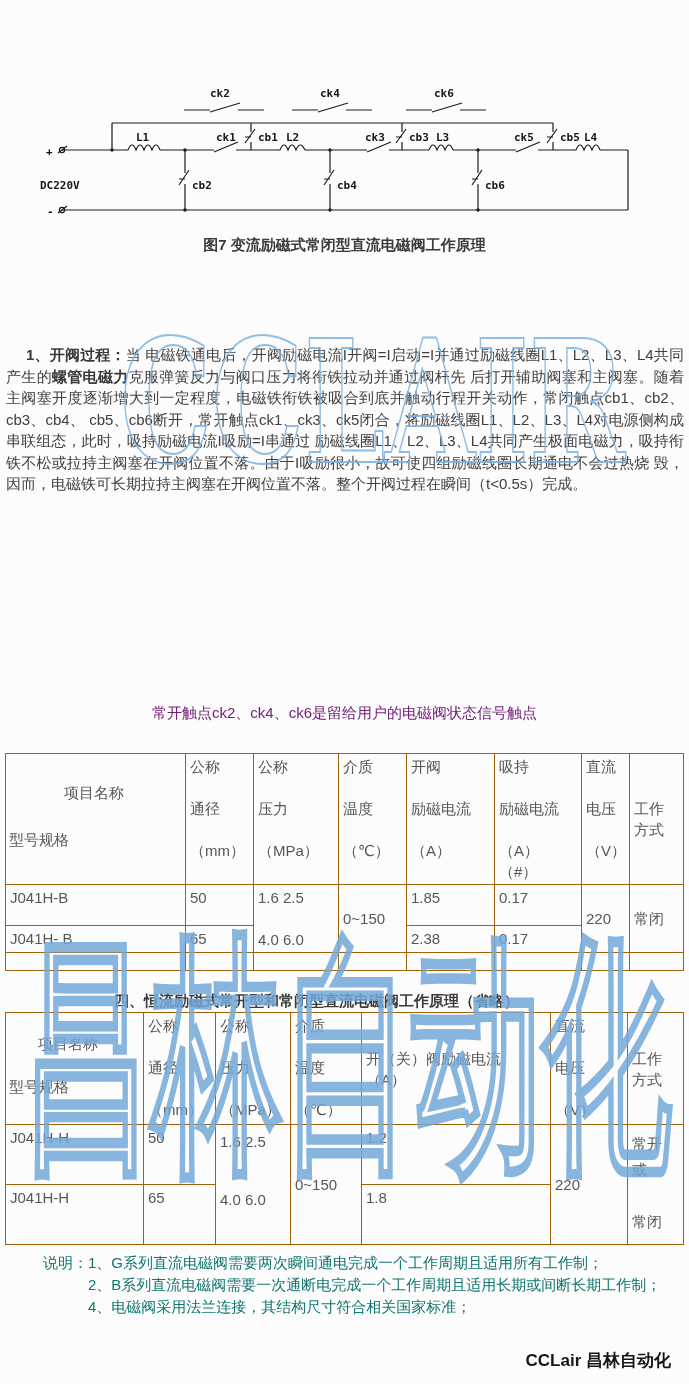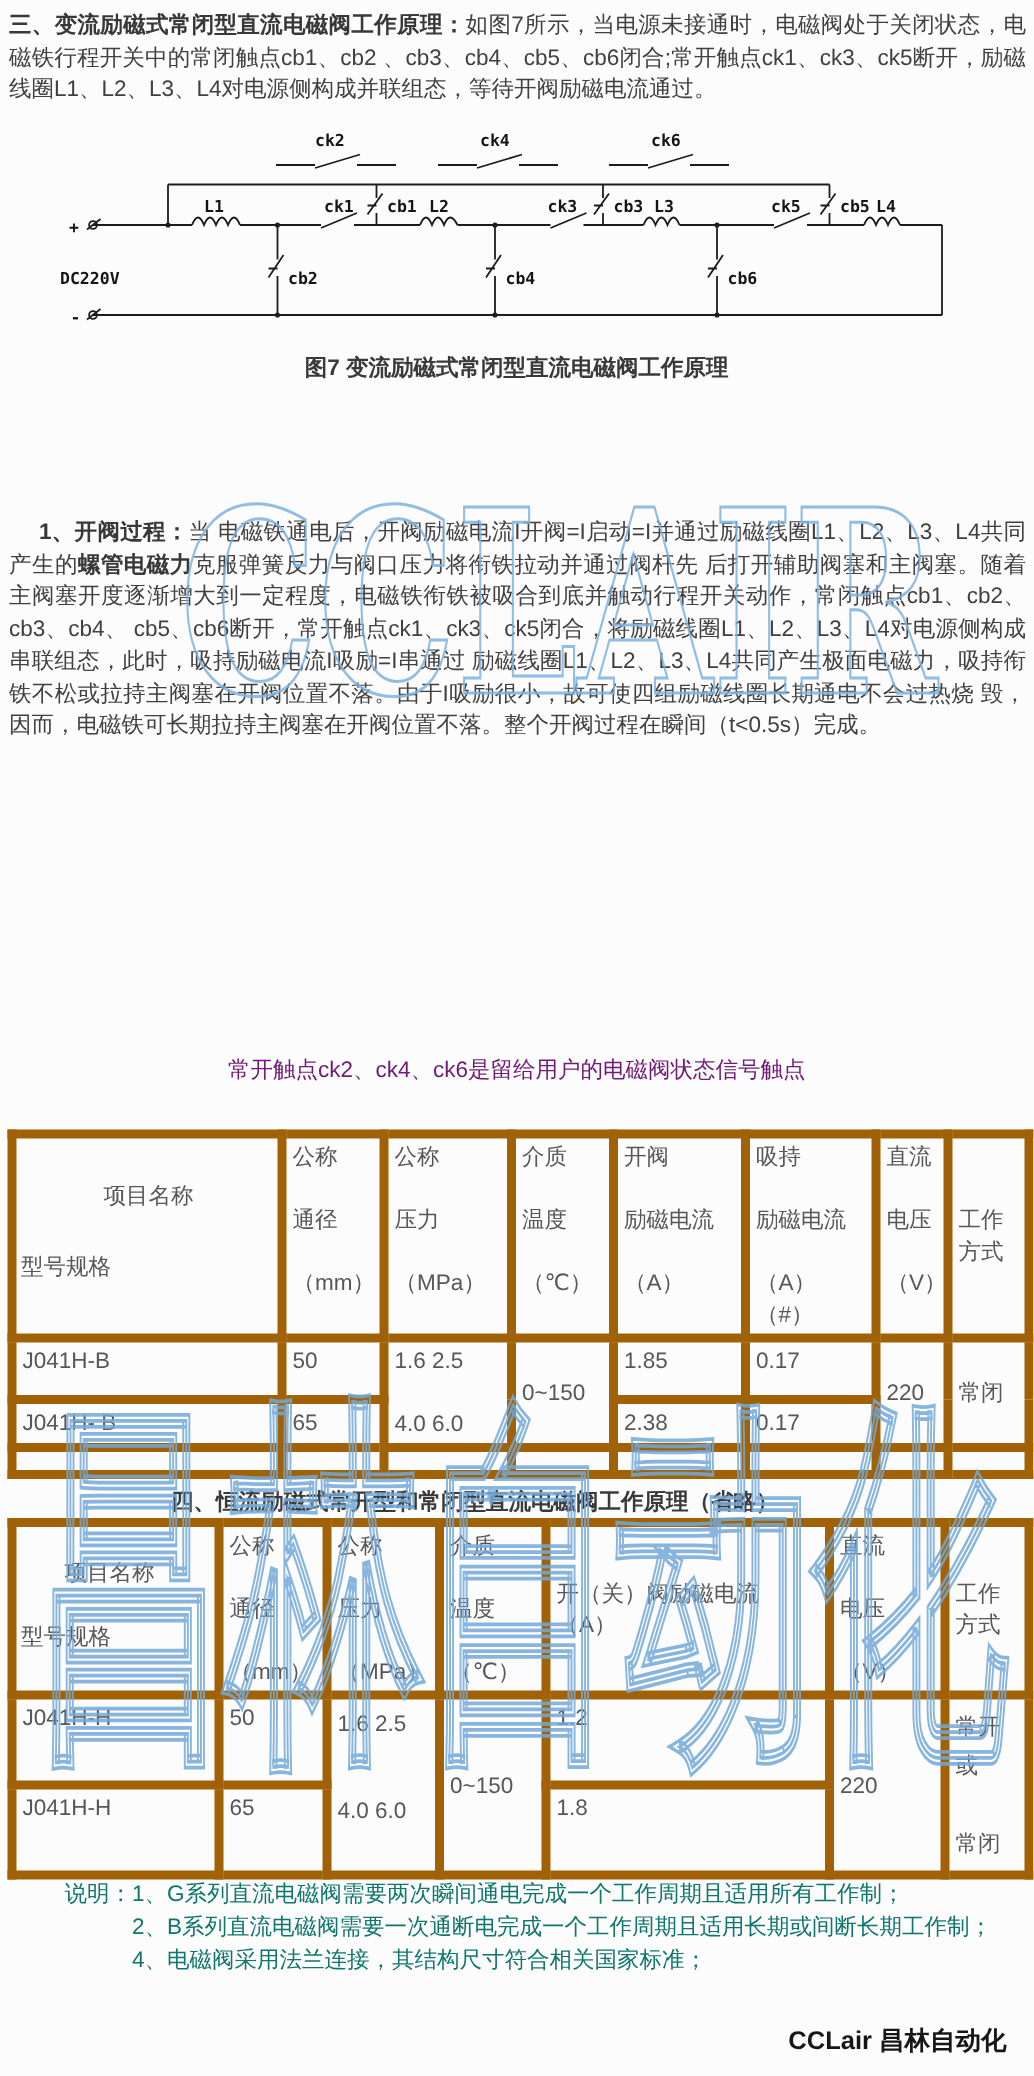--- a/index.html
+++ b/index.html
@@ -10,41 +10,40 @@
   }
   .abs{position:absolute;}
   .para{font-size:15px;line-height:21.5px;margin:0;text-align:justify;}
   .para b{color:#383838;}
   .indent{text-indent:20px;}
   .caption{width:100%;text-align:center;font-weight:bold;font-size:15px;color:#3a3a3a;}
   .center-line{width:100%;text-align:center;font-size:15px;color:#701a75;}
   .sec4{font-size:15px;font-weight:bold;color:#3a3a3a;padding-left:114px;}
   .sec4 .normal{font-weight:bold;}
   table{border-collapse:collapse;table-layout:fixed;font-size:15px;color:#575757;}
-  td{border:6px solid #a16207;vertical-align:top;padding:2px 4px;white-space:pre-line;line-height:21px;overflow:hidden;}
+  td{border:1px solid #a16207;vertical-align:top;padding:2px 4px;white-space:pre-line;line-height:21px;overflow:hidden;}
   td.mid{vertical-align:middle;}
   td.modecell{vertical-align:middle;}
   td.mode2{vertical-align:top;line-height:26px;padding-top:6px;}
   td.diag{position:relative;padding:0;}
   td.diag .t{display:block;padding:28px 0 0 58px;}
   td.diag .b{display:block;padding:26px 0 0 3px;}
   td.diag2 .t{display:block;padding:20px 0 0 32px;}
   td.diag2 .b{display:block;padding:22px 0 0 3px;}
   .notes{font-size:15px;line-height:22.2px;color:#0f766e;margin-left:37px;}
   .logo{font-size:17px;font-weight:bold;color:#161616;font-family:"Liberation Sans",sans-serif;}
   svg text.cl{font-family:"DejaVu Sans Mono",monospace;font-weight:bold;font-size:11px;fill:#151515;}
   .wm{pointer-events:none;z-index:6;opacity:.85;}
   .content{z-index:1;}
 </style>
 </head>
 <body>
 
 <div class="content abs" style="left:0;top:0;width:689px;height:1384px;">
 
-  <p class="para abs" style="left:6px;top:6px;width:678px;"><b>三、变流励磁式常闭型直流电磁阀工作原理：</b><span>如图7所示，当电源未接通时，电磁阀处于关闭状态，电磁铁行程开关中的常闭触点cb1、cb2 、cb3、cb4、cb5、cb6闭合;常开触点ck1、ck3、ck5断开，励磁线圈L1、L2、L3、L4对电源侧构成并联组态，等待开阀励磁电流通过。</span></p>
 
   <svg class="abs" style="left:40px;top:85px;" width="600" height="145" viewBox="0 0 600 145">
     <g stroke="#1c1c1c" stroke-width="1.2" fill="none">
 
       <path d="M144,25 h26 M198,25 h26 M170,27 L200,18"></path>
       <path d="M252,25 h26 M306,25 h26 M278,27 L308,18"></path>
       <path d="M366,25 h26 M420,25 h26 M392,27 L422,18"></path>
 
       <path d="M72,38 H513 M72,38 V65"></path>
 

